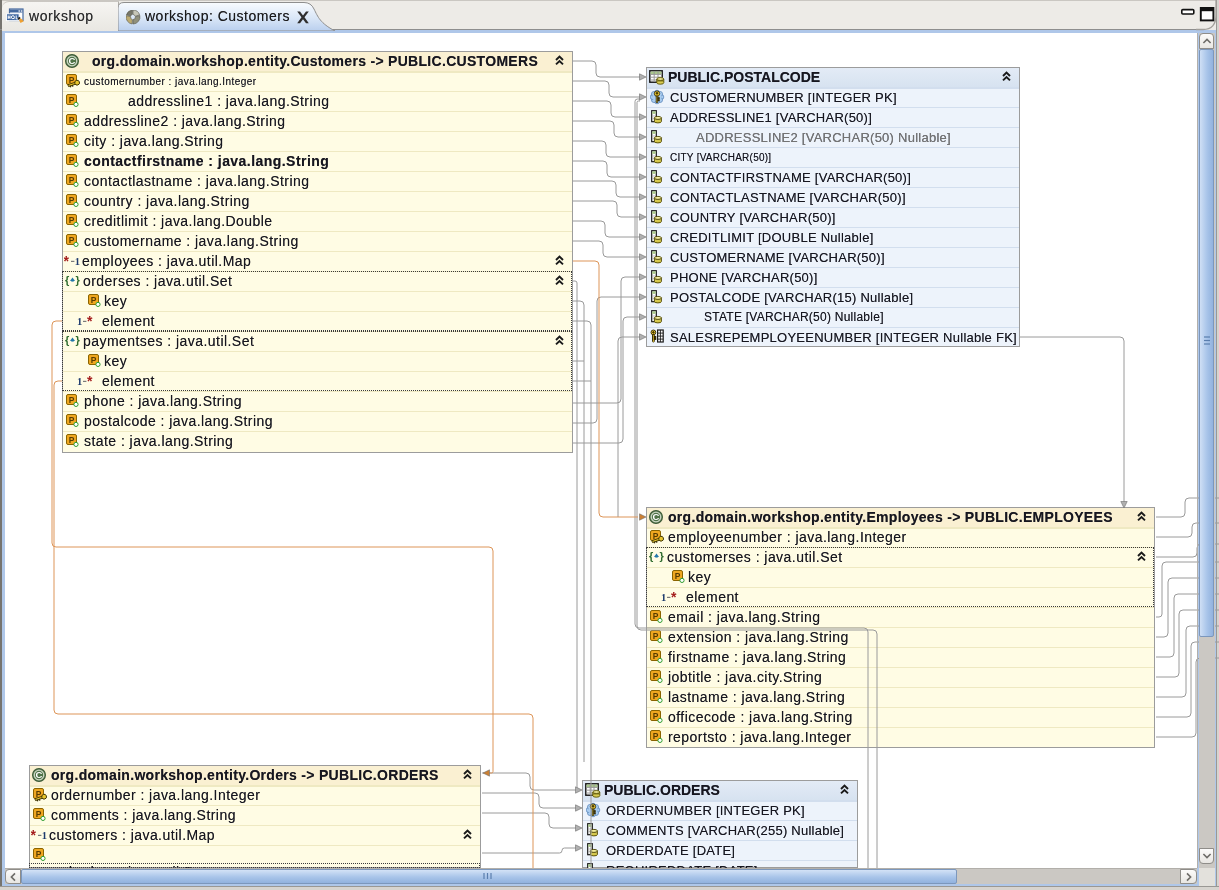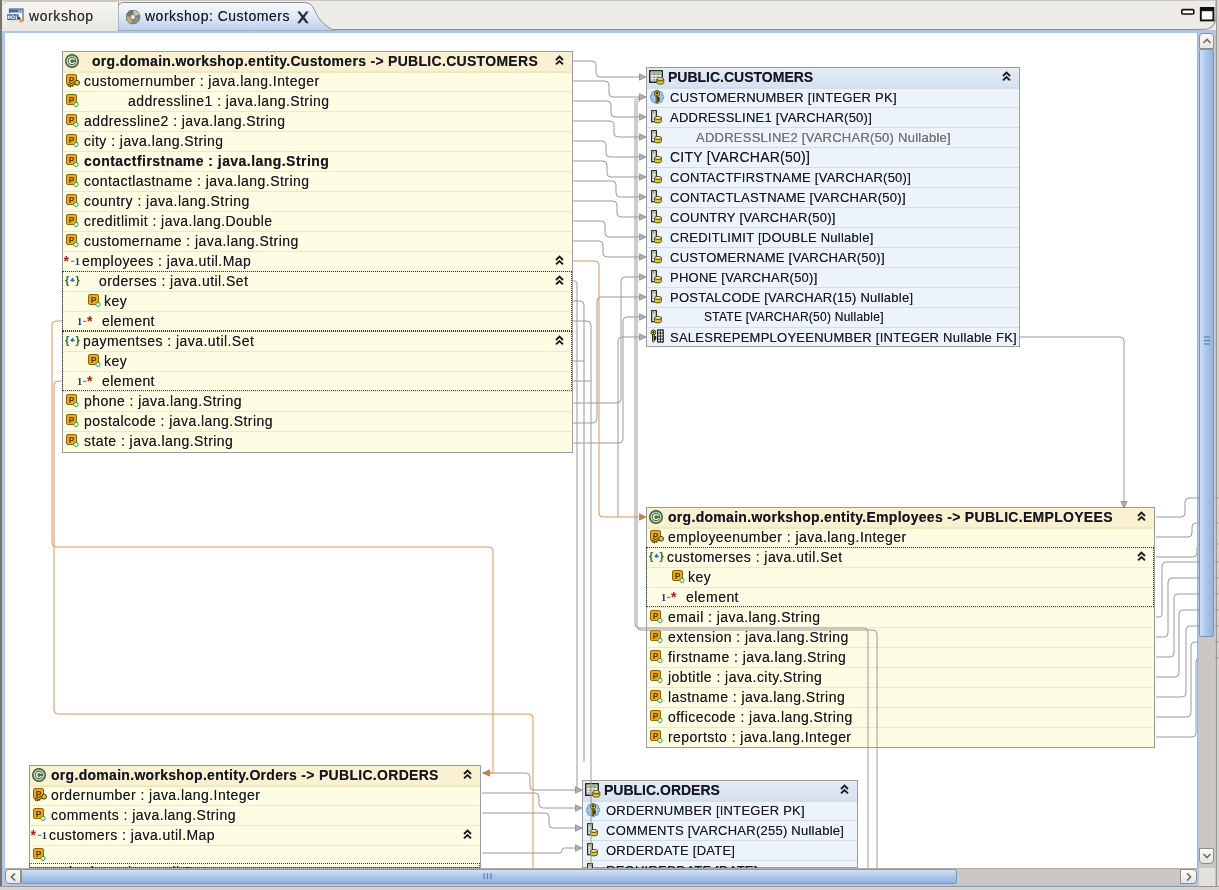--- a/index.html
+++ b/index.html
@@ -40,21 +40,21 @@
 <svg style="position:absolute;left:66px;top:74px;" width="16" height="15" viewBox="0 0 16 15">
     <rect x="0.5" y="0.5" width="10" height="10" rx="1.5" fill="#efa720" stroke="#8a6400"></rect>
     <text x="5.6" y="8.6" font-family="Liberation Sans" font-size="8.5" font-weight="bold" fill="#583c00" text-anchor="middle">P</text>
     <g transform="translate(1.5,9.5) rotate(-18)">
       <rect x="0" y="1.2" width="8" height="2" fill="#e8c62e" stroke="#3a3000" stroke-width="0.8"></rect>
       <rect x="1.2" y="3" width="1.4" height="1.6" fill="#3a3000"></rect>
       <rect x="3.4" y="3" width="1.4" height="1.6" fill="#3a3000"></rect>
       <circle cx="9.4" cy="2.2" r="2.4" fill="#e8c62e" stroke="#3a3000" stroke-width="0.9"></circle>
     </g>
   </svg>
-<div class="row" style="left:84px;top:74px;font-weight:normal;font-size:14px;color:#16161f;letter-spacing:0.45px;">customernumber : java.lang.Integer</div>
+<div class="row" style="left:84px;top:74px;font-weight:normal;font-size:10px;color:#16161f;letter-spacing:0.45px;">customernumber : java.lang.Integer</div>
 <div class="abs" style="left:63px;top:91px;width:509px;height:1px;background:#efe9c2;"></div>
 <svg style="position:absolute;left:66px;top:94px;" width="14" height="14" viewBox="0 0 14 14">
     <rect x="0.5" y="0.5" width="10" height="10" rx="1.5" fill="#efa720" stroke="#8a6400"></rect>
     <text x="5.6" y="8.6" font-family="Liberation Sans" font-size="8.5" font-weight="bold" fill="#583c00" text-anchor="middle">P</text>
     <circle cx="10" cy="10.4" r="2.1" fill="#ffffff" stroke="#2f9e2f" stroke-width="1"></circle>
   </svg>
 <div class="row" style="left:84px;top:94px;font-weight:normal;font-size:14px;color:#16161f;letter-spacing:0.45px;margin-left:44px;">addressline1 : java.lang.String</div>
 <div class="abs" style="left:63px;top:111px;width:509px;height:1px;background:#efe9c2;"></div>
 <svg style="position:absolute;left:66px;top:114px;" width="14" height="14" viewBox="0 0 14 14">
     <rect x="0.5" y="0.5" width="10" height="10" rx="1.5" fill="#efa720" stroke="#8a6400"></rect>
@@ -115,21 +115,21 @@
     <path d="M1 5 L4.5 1.6 L8 5" fill="none" stroke="#1a1a1a" stroke-width="1.9"></path>
     <path d="M1 9.4 L4.5 6 L8 9.4" fill="none" stroke="#1a1a1a" stroke-width="1.9"></path>
   </svg>
 <div class="abs" style="left:63px;top:271px;width:509px;height:1px;background:#efe9c2;"></div>
 <svg style="position:absolute;left:65px;top:274px;" width="16" height="14" viewBox="0 0 16 14">
     <text x="0" y="10" font-family="Liberation Sans" font-size="11" font-weight="bold" fill="#2e6b2e">{</text>
     <text x="10.6" y="10" font-family="Liberation Sans" font-size="11" font-weight="bold" fill="#2e6b2e">}</text>
     <path d="M5 7 L7.5 3.5 L10 7 z" fill="#2277aa"></path>
     <path d="M6.3 6 h2.4 v1.6 h-2.4 z" fill="#2277aa"></path>
   </svg>
-<div class="row" style="left:83px;top:274px;font-weight:normal;font-size:14px;color:#16161f;letter-spacing:0.45px;margin-left:16px;">orderses : java.util.Set</div>
+<div class="row" style="left:83px;top:274px;font-weight:normal;font-size:14px;color:#16161f;letter-spacing:0.45px;">orderses : java.util.Set</div>
 <svg style="position:absolute;left:555px;top:275px;" width="9" height="11" viewBox="0 0 9 11">
     <path d="M1 5 L4.5 1.6 L8 5" fill="none" stroke="#1a1a1a" stroke-width="1.9"></path>
     <path d="M1 9.4 L4.5 6 L8 9.4" fill="none" stroke="#1a1a1a" stroke-width="1.9"></path>
   </svg>
 <div class="abs" style="left:63px;top:291px;width:509px;height:1px;background:#efe9c2;"></div>
 <svg style="position:absolute;left:88px;top:294px;" width="14" height="14" viewBox="0 0 14 14">
     <rect x="0.5" y="0.5" width="10" height="10" rx="1.5" fill="#efa720" stroke="#8a6400"></rect>
     <text x="5.6" y="8.6" font-family="Liberation Sans" font-size="8.5" font-weight="bold" fill="#583c00" text-anchor="middle">P</text>
     <circle cx="10" cy="10.4" r="2.1" fill="#ffffff" stroke="#2f9e2f" stroke-width="1"></circle>
   </svg>
@@ -197,21 +197,21 @@
     <line x1="9" y1="1.6" x2="9" y2="12" stroke="#999999" stroke-width="1"></line>
     <line x1="1.5" y1="4.4" x2="13" y2="4.4" stroke="#999999" stroke-width="1"></line>
     <line x1="1.5" y1="7.2" x2="13" y2="7.2" stroke="#999999" stroke-width="1"></line>
     <line x1="1.5" y1="10" x2="13" y2="10" stroke="#999999" stroke-width="1"></line>
     <g>
       <path d="M7.8 9 v3.8 a3.5 1.4 0 0 0 7 0 v-3.8 a3.5 1.4 0 0 1 -7 0 z" fill="#d8cb52" stroke="#5a5200" stroke-width="0.9"></path>
       <line x1="7.8" y1="11" x2="14.8" y2="11" stroke="#5a5200" stroke-width="0.7"></line>
       <ellipse cx="11.3" cy="9" rx="3.5" ry="1.4" fill="#f2ec9c" stroke="#5a5200" stroke-width="0.9"></ellipse>
     </g>
   </svg>
-<div class="row" style="left:668px;top:70px;font-weight:bold;font-size:14px;color:#16161f;letter-spacing:0;">PUBLIC.CUSTOMERS</div>
+<div class="row" style="left:668px;top:70px;font-weight:bold;font-size:14px;color:#16161f;letter-spacing:0;">PUBLIC.POSTALCODE</div>
 <svg style="position:absolute;left:1002px;top:71px;" width="9" height="11" viewBox="0 0 9 11">
     <path d="M1 5 L4.5 1.6 L8 5" fill="none" stroke="#1a1a1a" stroke-width="1.9"></path>
     <path d="M1 9.4 L4.5 6 L8 9.4" fill="none" stroke="#1a1a1a" stroke-width="1.9"></path>
   </svg>
 <div class="abs" style="left:647px;top:87px;width:372px;height:1px;background:#d2deee;"></div>
 <svg style="position:absolute;left:650px;top:89px;" width="15" height="16" viewBox="0 0 15 16">
     <circle cx="11.30" cy="8.00" r="2.5" fill="#aacdf0" stroke="#5580b5" stroke-width="0.7"></circle>
     <circle cx="10.04" cy="11.04" r="2.5" fill="#aacdf0" stroke="#5580b5" stroke-width="0.7"></circle>
     <circle cx="7.00" cy="12.30" r="2.5" fill="#aacdf0" stroke="#5580b5" stroke-width="0.7"></circle>
     <circle cx="3.96" cy="11.04" r="2.5" fill="#aacdf0" stroke="#5580b5" stroke-width="0.7"></circle>
@@ -257,21 +257,21 @@
 <svg style="position:absolute;left:651px;top:150px;" width="12" height="14" viewBox="0 0 12 14">
     <rect x="0.7" y="0.7" width="4.6" height="11" fill="#ffffff" stroke="#1a1a1a" stroke-width="1.2"></rect>
     <rect x="1.3" y="1.3" width="3.4" height="2.6" fill="#a9c98b"></rect>
     <line x1="1.3" y1="6" x2="4.7" y2="6" stroke="#aaaaaa" stroke-width="0.8"></line>
     <line x1="1.3" y1="8.6" x2="4.7" y2="8.6" stroke="#aaaaaa" stroke-width="0.8"></line>
     <g>
       <path d="M3.4 7.8 v3.6 a3.5 1.5 0 0 0 7 0 v-3.6 a3.5 1.5 0 0 1 -7 0 z" fill="#d6c94e" stroke="#4a4200" stroke-width="0.9"></path>
       <ellipse cx="6.9" cy="7.9" rx="3.5" ry="1.5" fill="#f4ee9e" stroke="#4a4200" stroke-width="0.9"></ellipse>
     </g>
   </svg>
-<div class="row" style="left:670px;top:150px;font-weight:normal;font-size:14px;color:#16161f;letter-spacing:0.25px;">CITY [VARCHAR(50)]</div>
+<div class="row" style="left:670px;top:150px;font-weight:normal;font-size:10px;color:#16161f;letter-spacing:0.25px;">CITY [VARCHAR(50)]</div>
 <div class="abs" style="left:647px;top:167px;width:372px;height:1px;background:#d2deee;"></div>
 <svg style="position:absolute;left:651px;top:170px;" width="12" height="14" viewBox="0 0 12 14">
     <rect x="0.7" y="0.7" width="4.6" height="11" fill="#ffffff" stroke="#1a1a1a" stroke-width="1.2"></rect>
     <rect x="1.3" y="1.3" width="3.4" height="2.6" fill="#a9c98b"></rect>
     <line x1="1.3" y1="6" x2="4.7" y2="6" stroke="#aaaaaa" stroke-width="0.8"></line>
     <line x1="1.3" y1="8.6" x2="4.7" y2="8.6" stroke="#aaaaaa" stroke-width="0.8"></line>
     <g>
       <path d="M3.4 7.8 v3.6 a3.5 1.5 0 0 0 7 0 v-3.6 a3.5 1.5 0 0 1 -7 0 z" fill="#d6c94e" stroke="#4a4200" stroke-width="0.9"></path>
       <ellipse cx="6.9" cy="7.9" rx="3.5" ry="1.5" fill="#f4ee9e" stroke="#4a4200" stroke-width="0.9"></ellipse>
     </g>

